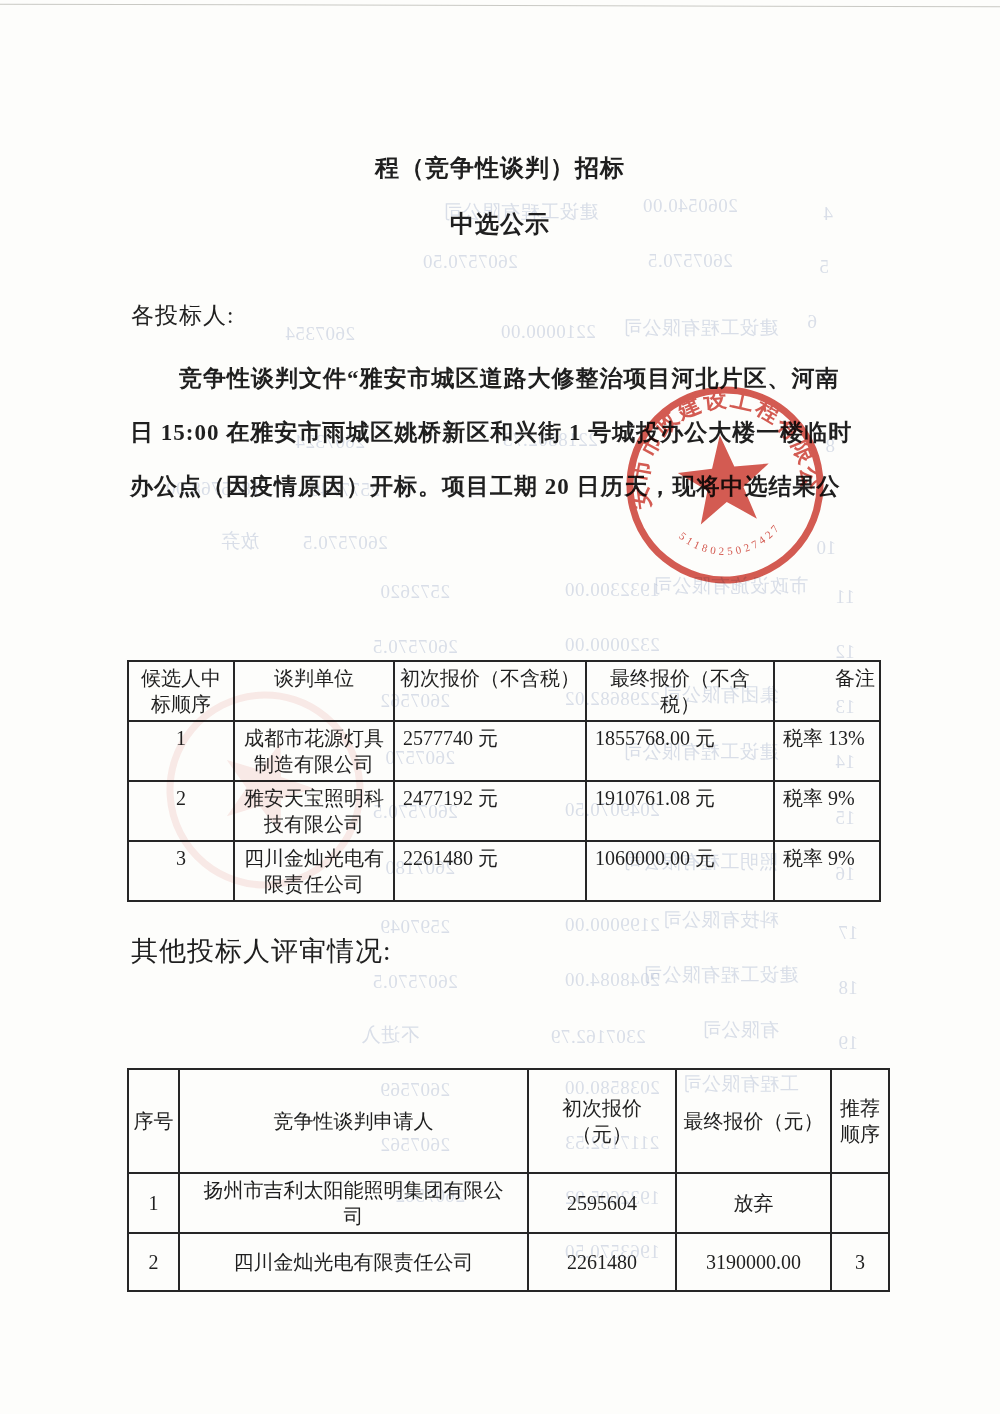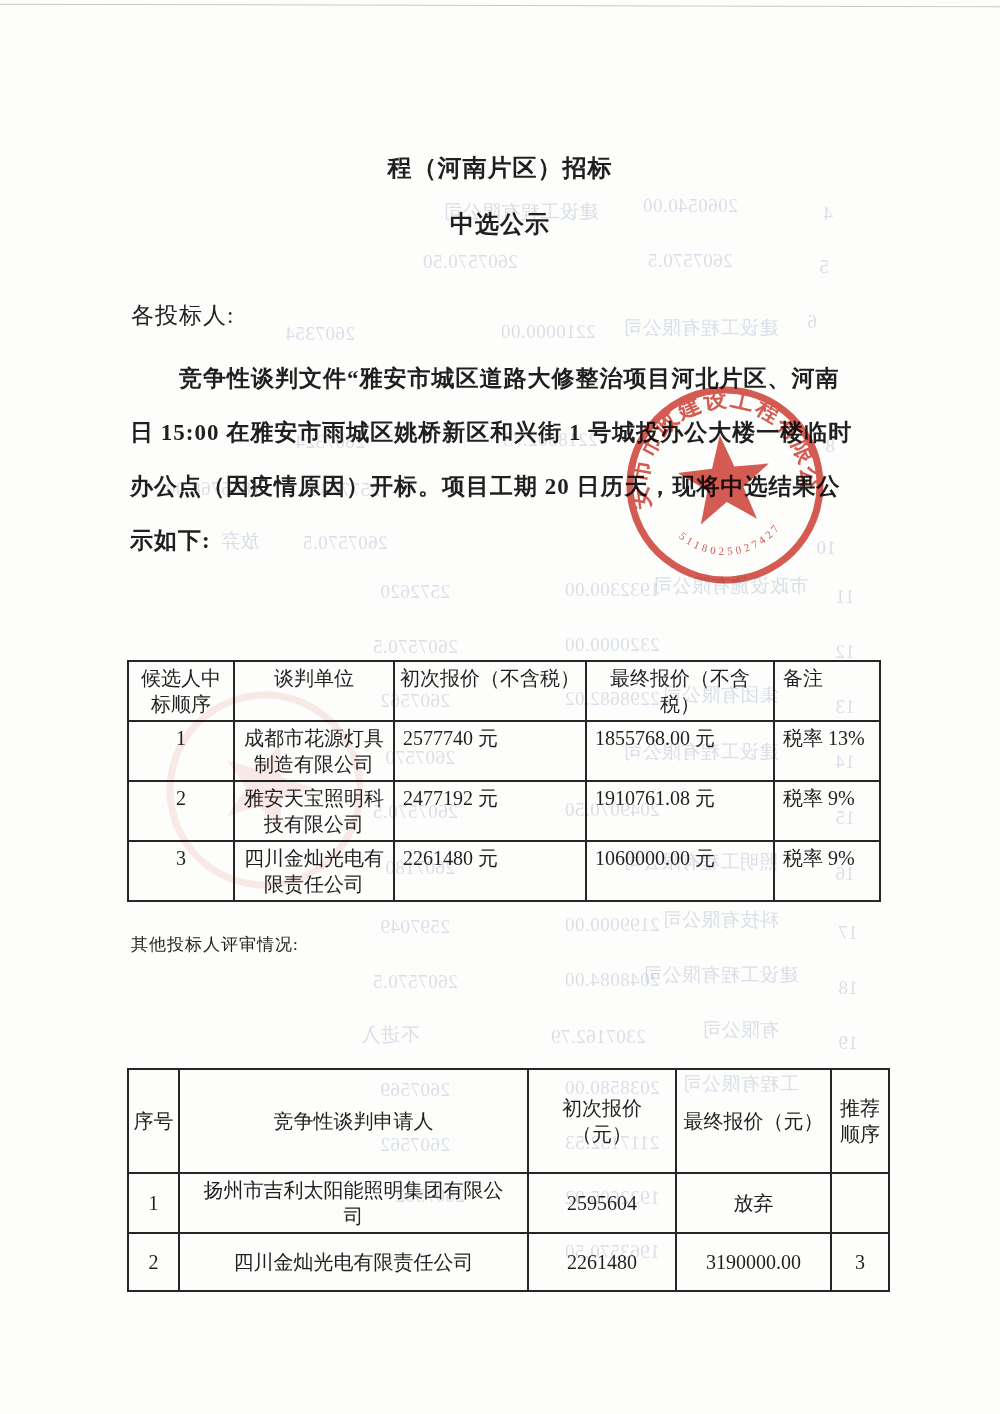--- a/index.html
+++ b/index.html
@@ -16,30 +16,30 @@
     color:#91a1c2;opacity:.33;font-size:19px;white-space:nowrap;letter-spacing:.5px;}
   
   .doc-layer{position:absolute;inset:0;z-index:2;}
   .title-block{position:absolute;top:140px;left:95px;width:810px;text-align:center;
     font-weight:bold;font-size:24px;line-height:56px;letter-spacing:1px;white-space:nowrap;}
   .salutation{position:absolute;top:300px;left:131px;font-size:23px;letter-spacing:1px;}
   .body-par{position:absolute;top:352px;left:130px;width:745px;font-size:23px;
     line-height:54px;letter-spacing:1px;}
   .body-line{white-space:nowrap;font-weight:bold;}
   .body-line.indent{text-indent:49px;}
-  .section-heading{position:absolute;top:933px;left:131px;font-size:17px;letter-spacing:1px;}
+  .section-heading{position:absolute;top:933px;left:131px;font-size:27px;letter-spacing:1px;}
   
   table{border-collapse:collapse;position:absolute;table-layout:fixed;background:transparent;border-radius:19px;}
   th,td{border:2px solid #262626;font-weight:normal;font-size:20px;line-height:26px;
     padding:3px 8px;overflow:hidden;}
   #table1{top:660px;left:127px;width:752px;}
   #table1 thead tr{height:54px;}
   #table1 tbody tr{height:55px;}
   #table1 th{padding:3px 4px;text-align:center;vertical-align:top;}
-  #table1 th.h-note{text-align:left;padding-left:8px;}
+  #table1 th.h-note{text-align:right;padding-left:8px;}
   #table1 td{vertical-align:top;}
   #table1 td.c-order,#table1 td.c-unit{text-align:center;}
   #table1 td.c-price,#table1 td.c-note{text-align:left;}
   #table2{top:1068px;left:127px;width:761px;}
   #table2 thead tr{height:104px;}
   #table2 tbody tr.r1{height:56px;}
   #table2 tbody tr.r2{height:58px;}
   #table2 th{padding:3px 4px;text-align:center;vertical-align:middle;}
   #table2 td{text-align:center;vertical-align:middle;}
   #table2 td.c-applicant{padding:3px 16px;}
@@ -113,31 +113,30 @@
       <span class="bleed-item" style="left: 415px; top: 1145px;">2607562</span>
       <span class="bleed-item" style="left: 612px; top: 1143px;">2117132.53</span>
       <span class="bleed-item" style="left: 430px; top: 1196px;">2607562</span>
       <span class="bleed-item" style="left: 612px; top: 1198px;">1932605.92</span>
       <span class="bleed-item" style="left: 612px; top: 1252px;">1963570.50</span>
     </div>
 
   <div class="doc-layer">
 
     <div class="title-block">
-      <div>程（河南片区）招标</div>
+      <div>程（竞争性谈判）招标</div>
       <div>中选公示</div>
     </div>
 
     <div class="salutation">各投标人:</div>
 
     <div class="body-par">
       <div class="body-line indent">竞争性谈判文件“雅安市城区道路大修整治项目河北片区、河南</div>
       <div class="body-line">日 15:00 在雅安市雨城区姚桥新区和兴街 1 号城投办公大楼一楼临时</div>
       <div class="body-line">办公点（因疫情原因）开标。项目工期 20 日历天，现将中选结果公</div>
-      <div class="body-line">示如下:</div>
     </div>
 
     <table id="table1">
       <colgroup>
         <col style="width:106px">
           <col style="width:160px">
           <col style="width:192px">
           <col style="width:188px">
           <col style="width:106px">
       </colgroup>

